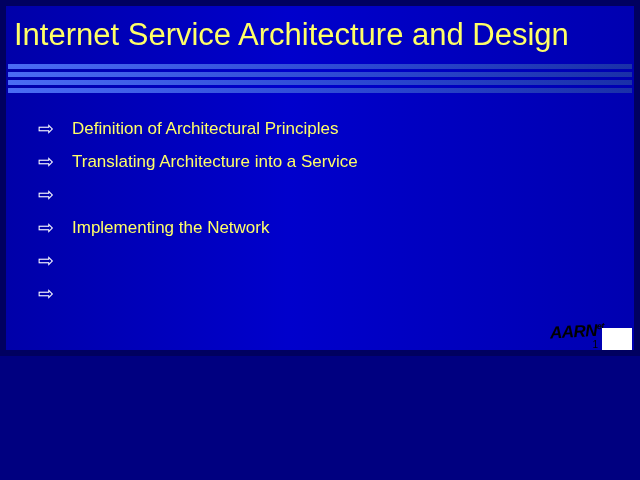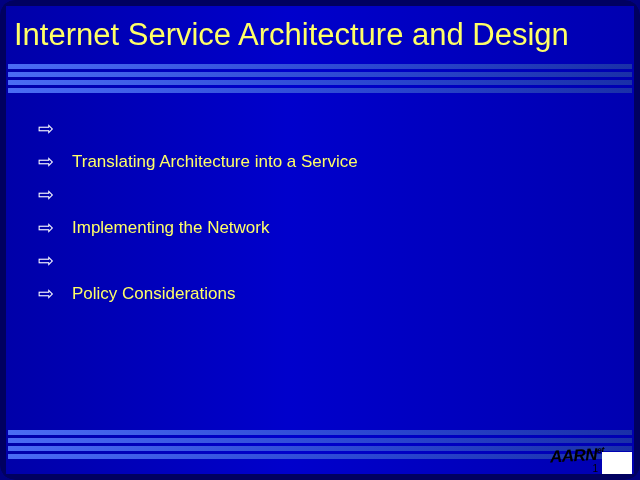--- a/index.html
+++ b/index.html
@@ -9,25 +9,24 @@
   }
   body {
     width: 640px;
     height: 480px;
     overflow: hidden;
     font-family: "Liberation Sans", sans-serif;
   }
   .slide {
     position: relative;
     width: 640px;
-    height: 480px;
+    height: 356px;
     background: #0000b4;
     background: linear-gradient(90deg, #0000a8 0%, #0000cc 45%, #0000b0 100%);
     overflow: hidden;
-    border-radius: 15px;
   }
   
   .frame-top {
     position: absolute; left: 0; top: 0; width: 640px; height: 6px;
     background: #000060;
   }
   .frame-bottom {
     position: absolute; left: 0; bottom: 0; width: 640px; height: 6px;
     background: #000060;
   }
@@ -157,38 +156,38 @@
   <div class="bars-top">
     <div class="bar b1 grad"></div>
     <div class="bar b2 grad"></div>
     <div class="bar b3 grad"></div>
     <div class="bar b4 grad"></div>
   </div>
 
   <div class="bullets">
     <div class="bullet-row">
       <span class="bullet-icon">⇨</span>
+      <span class="bullet-text">Definition of Architectural Principles</span>
     </div>
     <div class="bullet-row">
       <span class="bullet-icon">⇨</span>
       <span class="bullet-text">Translating Architecture into a Service</span>
     </div>
     <div class="bullet-row">
       <span class="bullet-icon">⇨</span>
     </div>
     <div class="bullet-row">
       <span class="bullet-icon">⇨</span>
       <span class="bullet-text">Implementing the Network</span>
     </div>
     <div class="bullet-row">
       <span class="bullet-icon">⇨</span>
     </div>
     <div class="bullet-row">
       <span class="bullet-icon">⇨</span>
-      <span class="bullet-text">Policy Considerations</span>
     </div>
   </div>
 
   <div class="bars-bottom">
     <div class="bar b3 grad"></div>
     <div class="bar b1 grad"></div>
     <div class="bar b4 grad"></div>
     <div class="bar b2 grad"></div>
   </div>
 

